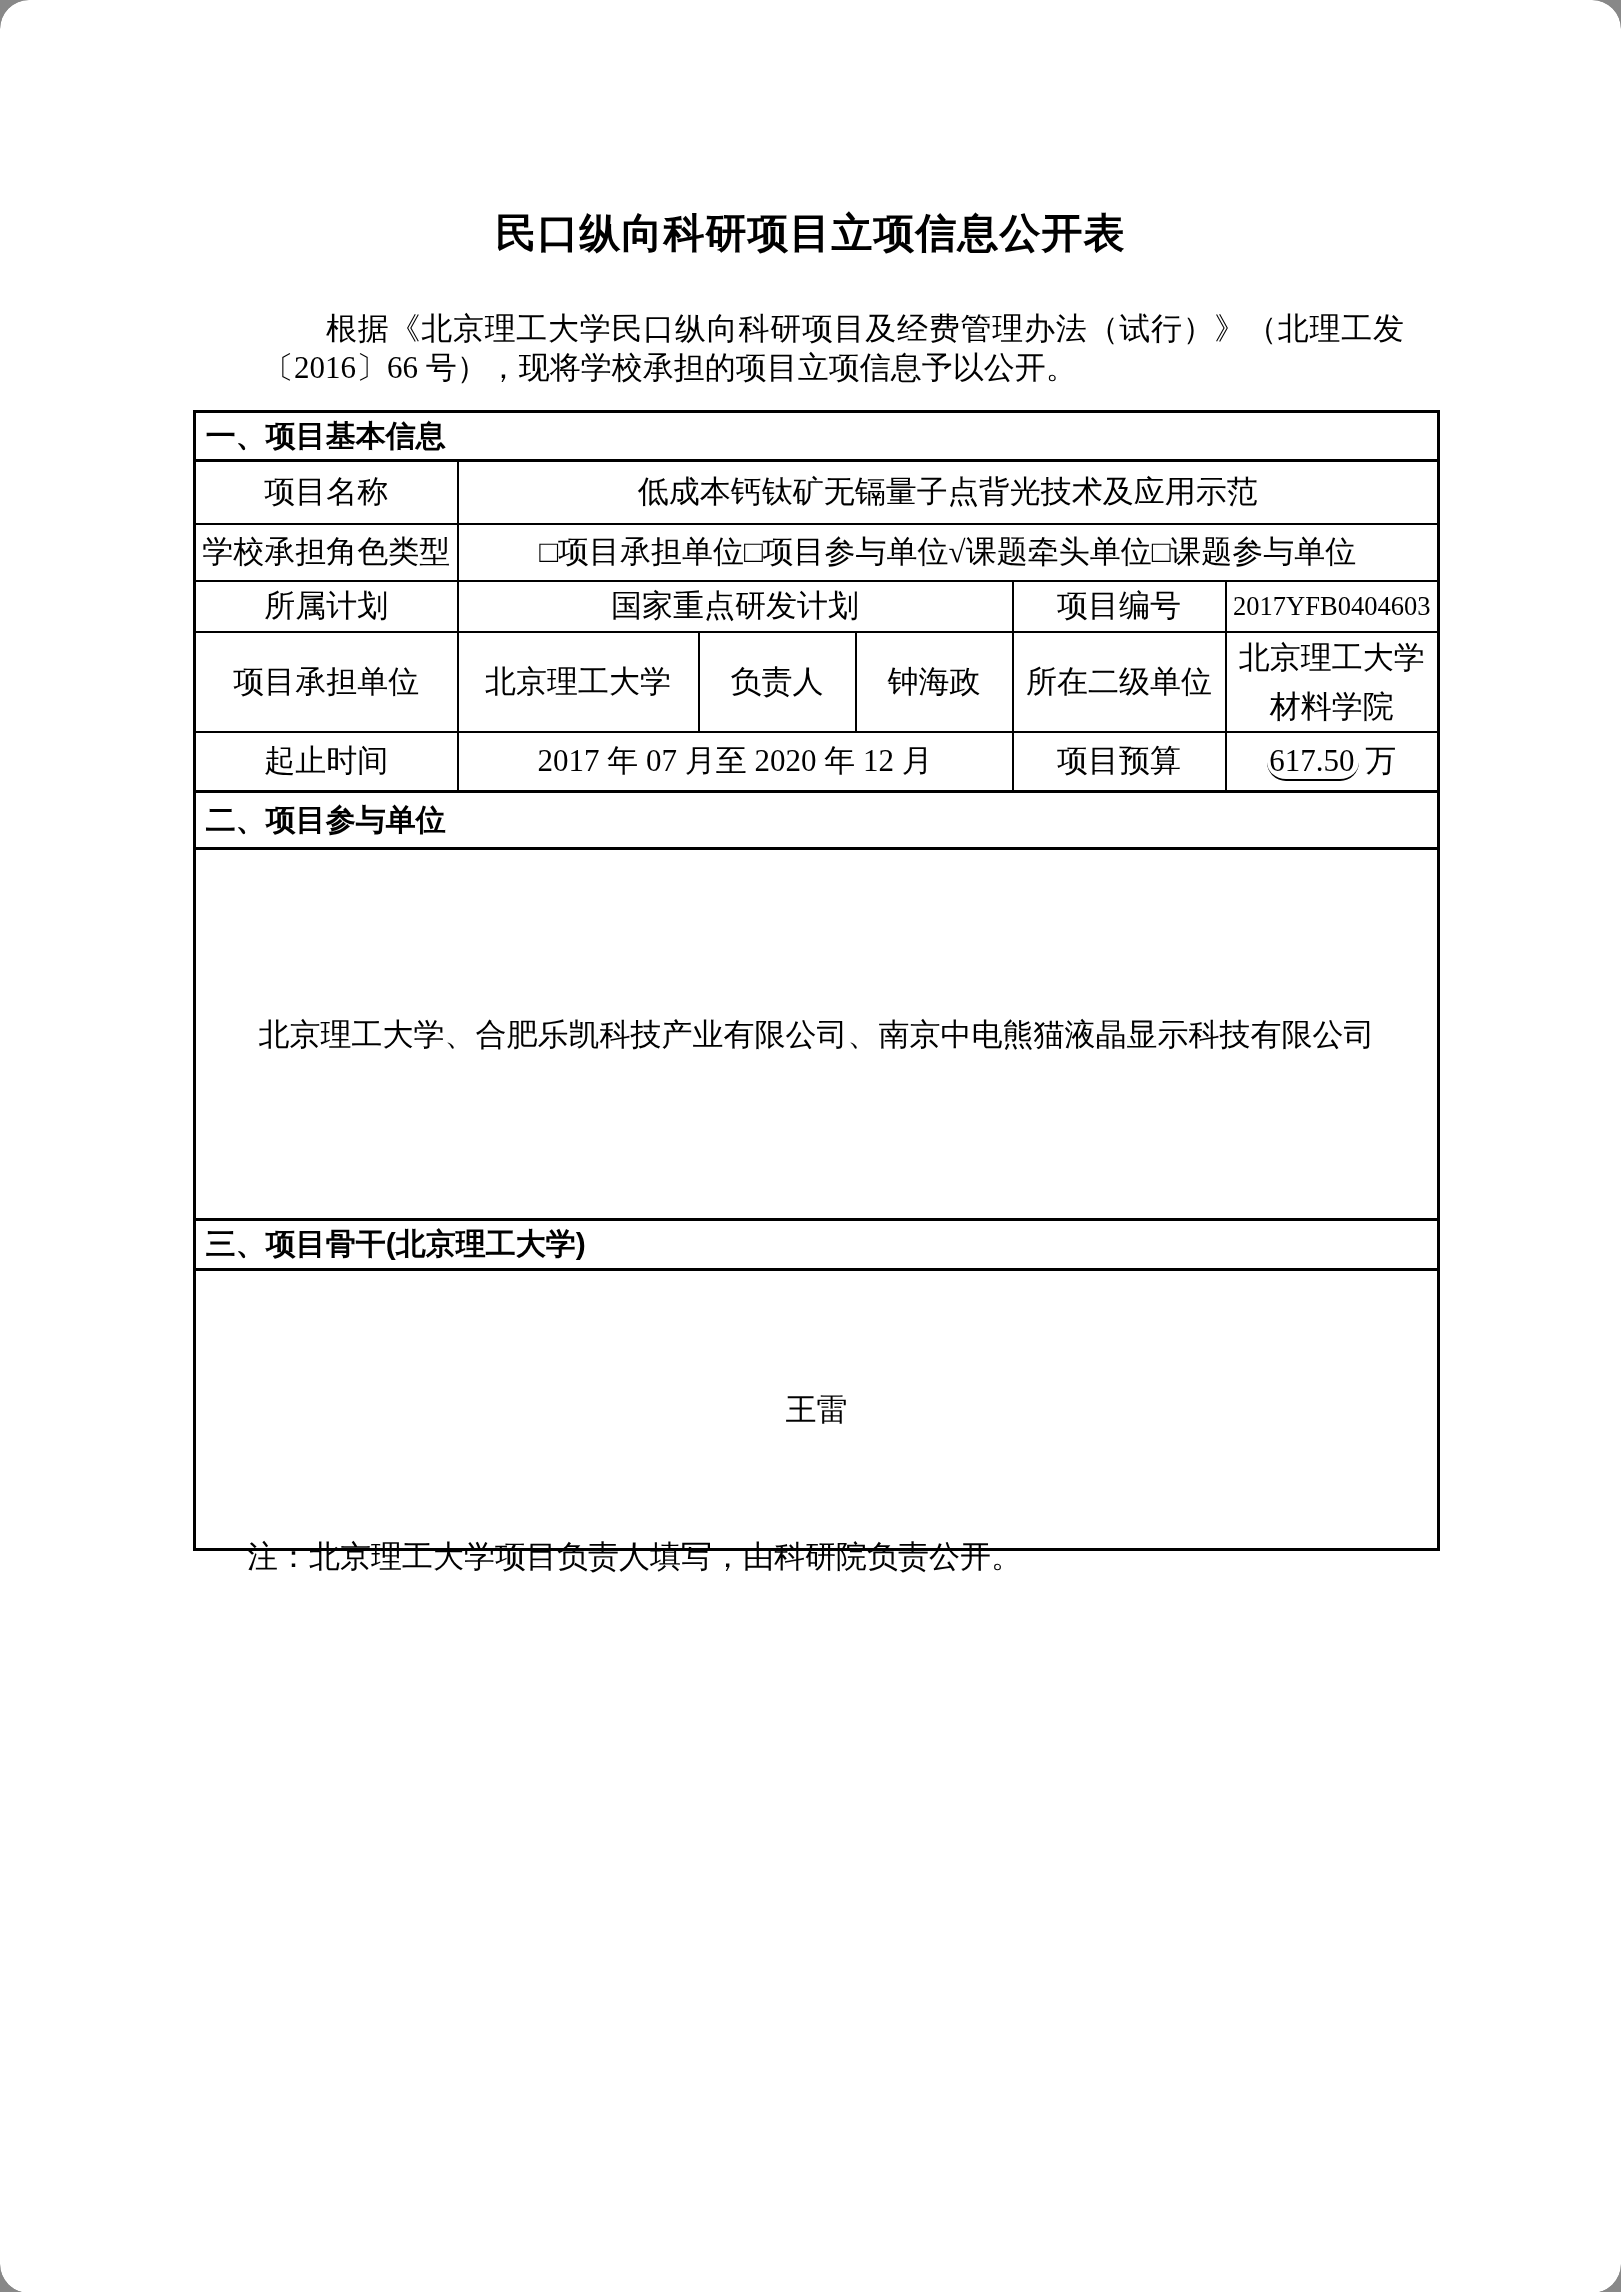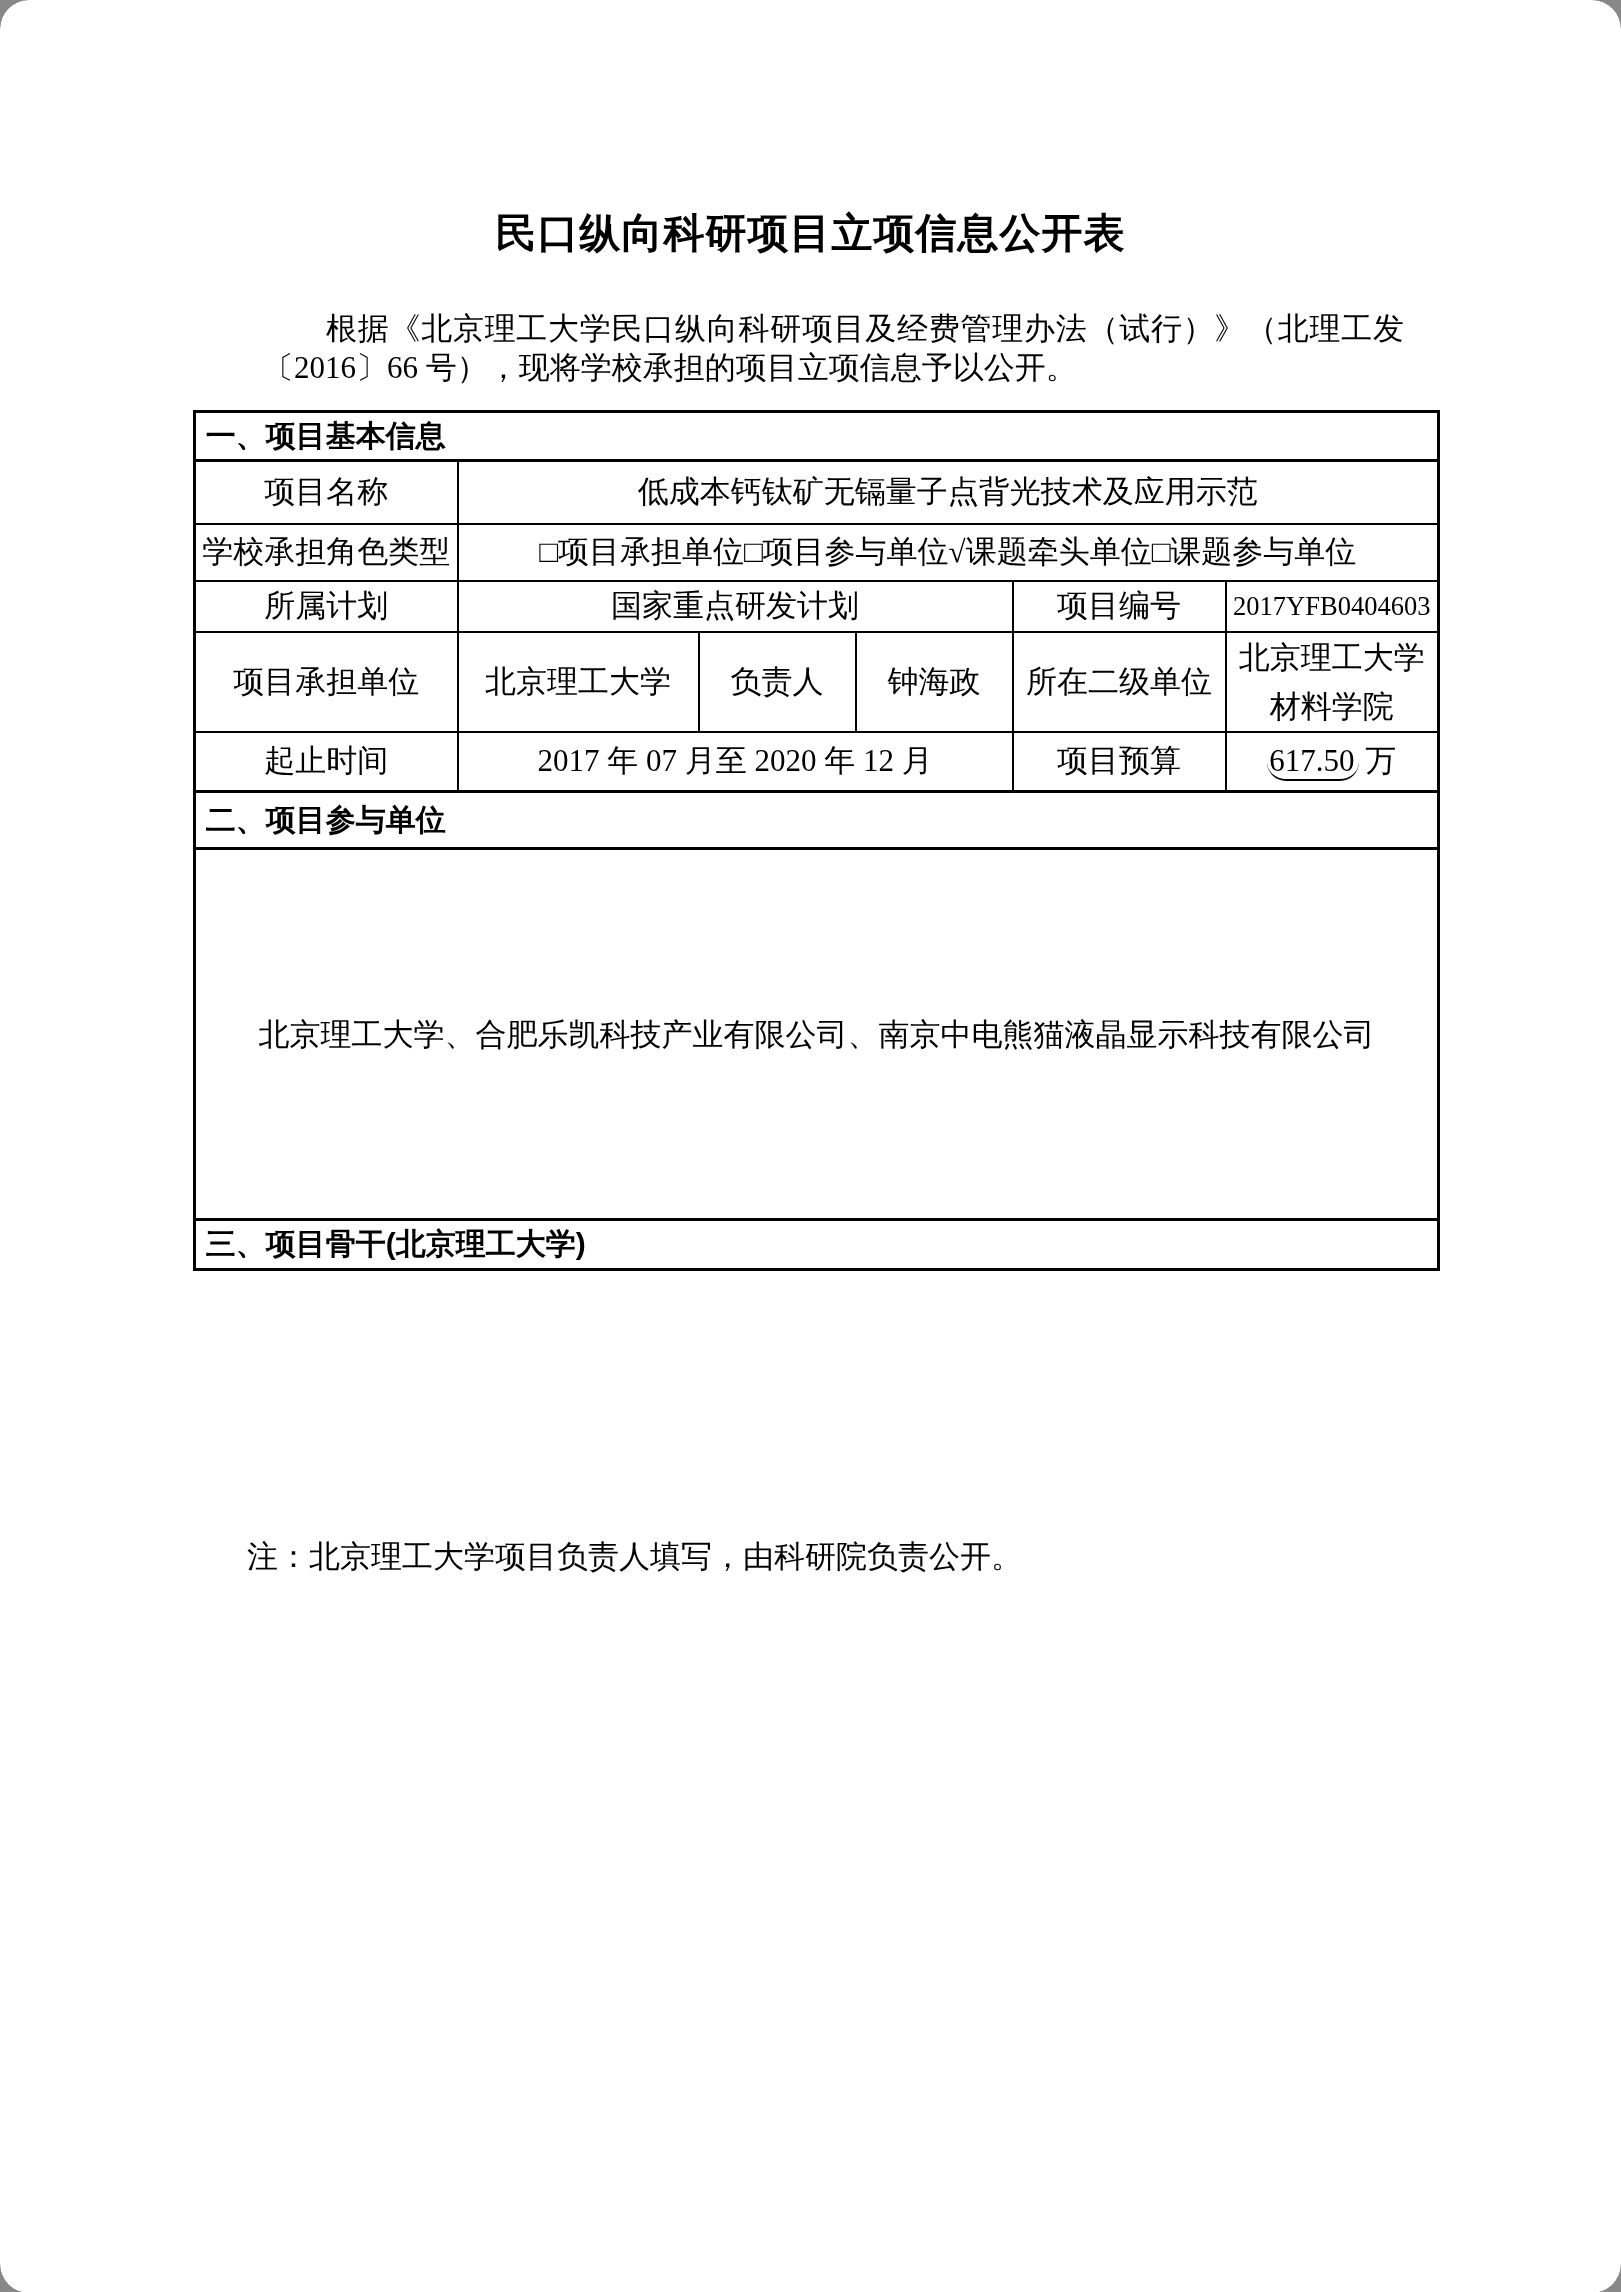--- a/index.html
+++ b/index.html
@@ -128,19 +128,22 @@
       </tr>
       <tr class="sec" style="height:57px">
         <td colspan="6">二、项目参与单位</td>
       </tr>
       <tr style="height:371px">
         <td colspan="6" class="bigcell-mid">北京理工大学、合肥乐凯科技产业有限公司、南京中电熊猫液晶显示科技有限公司</td>
       </tr>
       <tr class="sec" style="height:50px">
         <td colspan="6">三、项目骨干(北京理工大学)</td>
       </tr>
+      <tr style="height:280px">
+        <td colspan="6" class="bigcell-top">王雷</td>
+      </tr>
     </tbody>
   </table>
 
   <div class="footnote">注：北京理工大学项目负责人填写，由科研院负责公开。</div>
 
 </div>
 
 
 </body></html>

